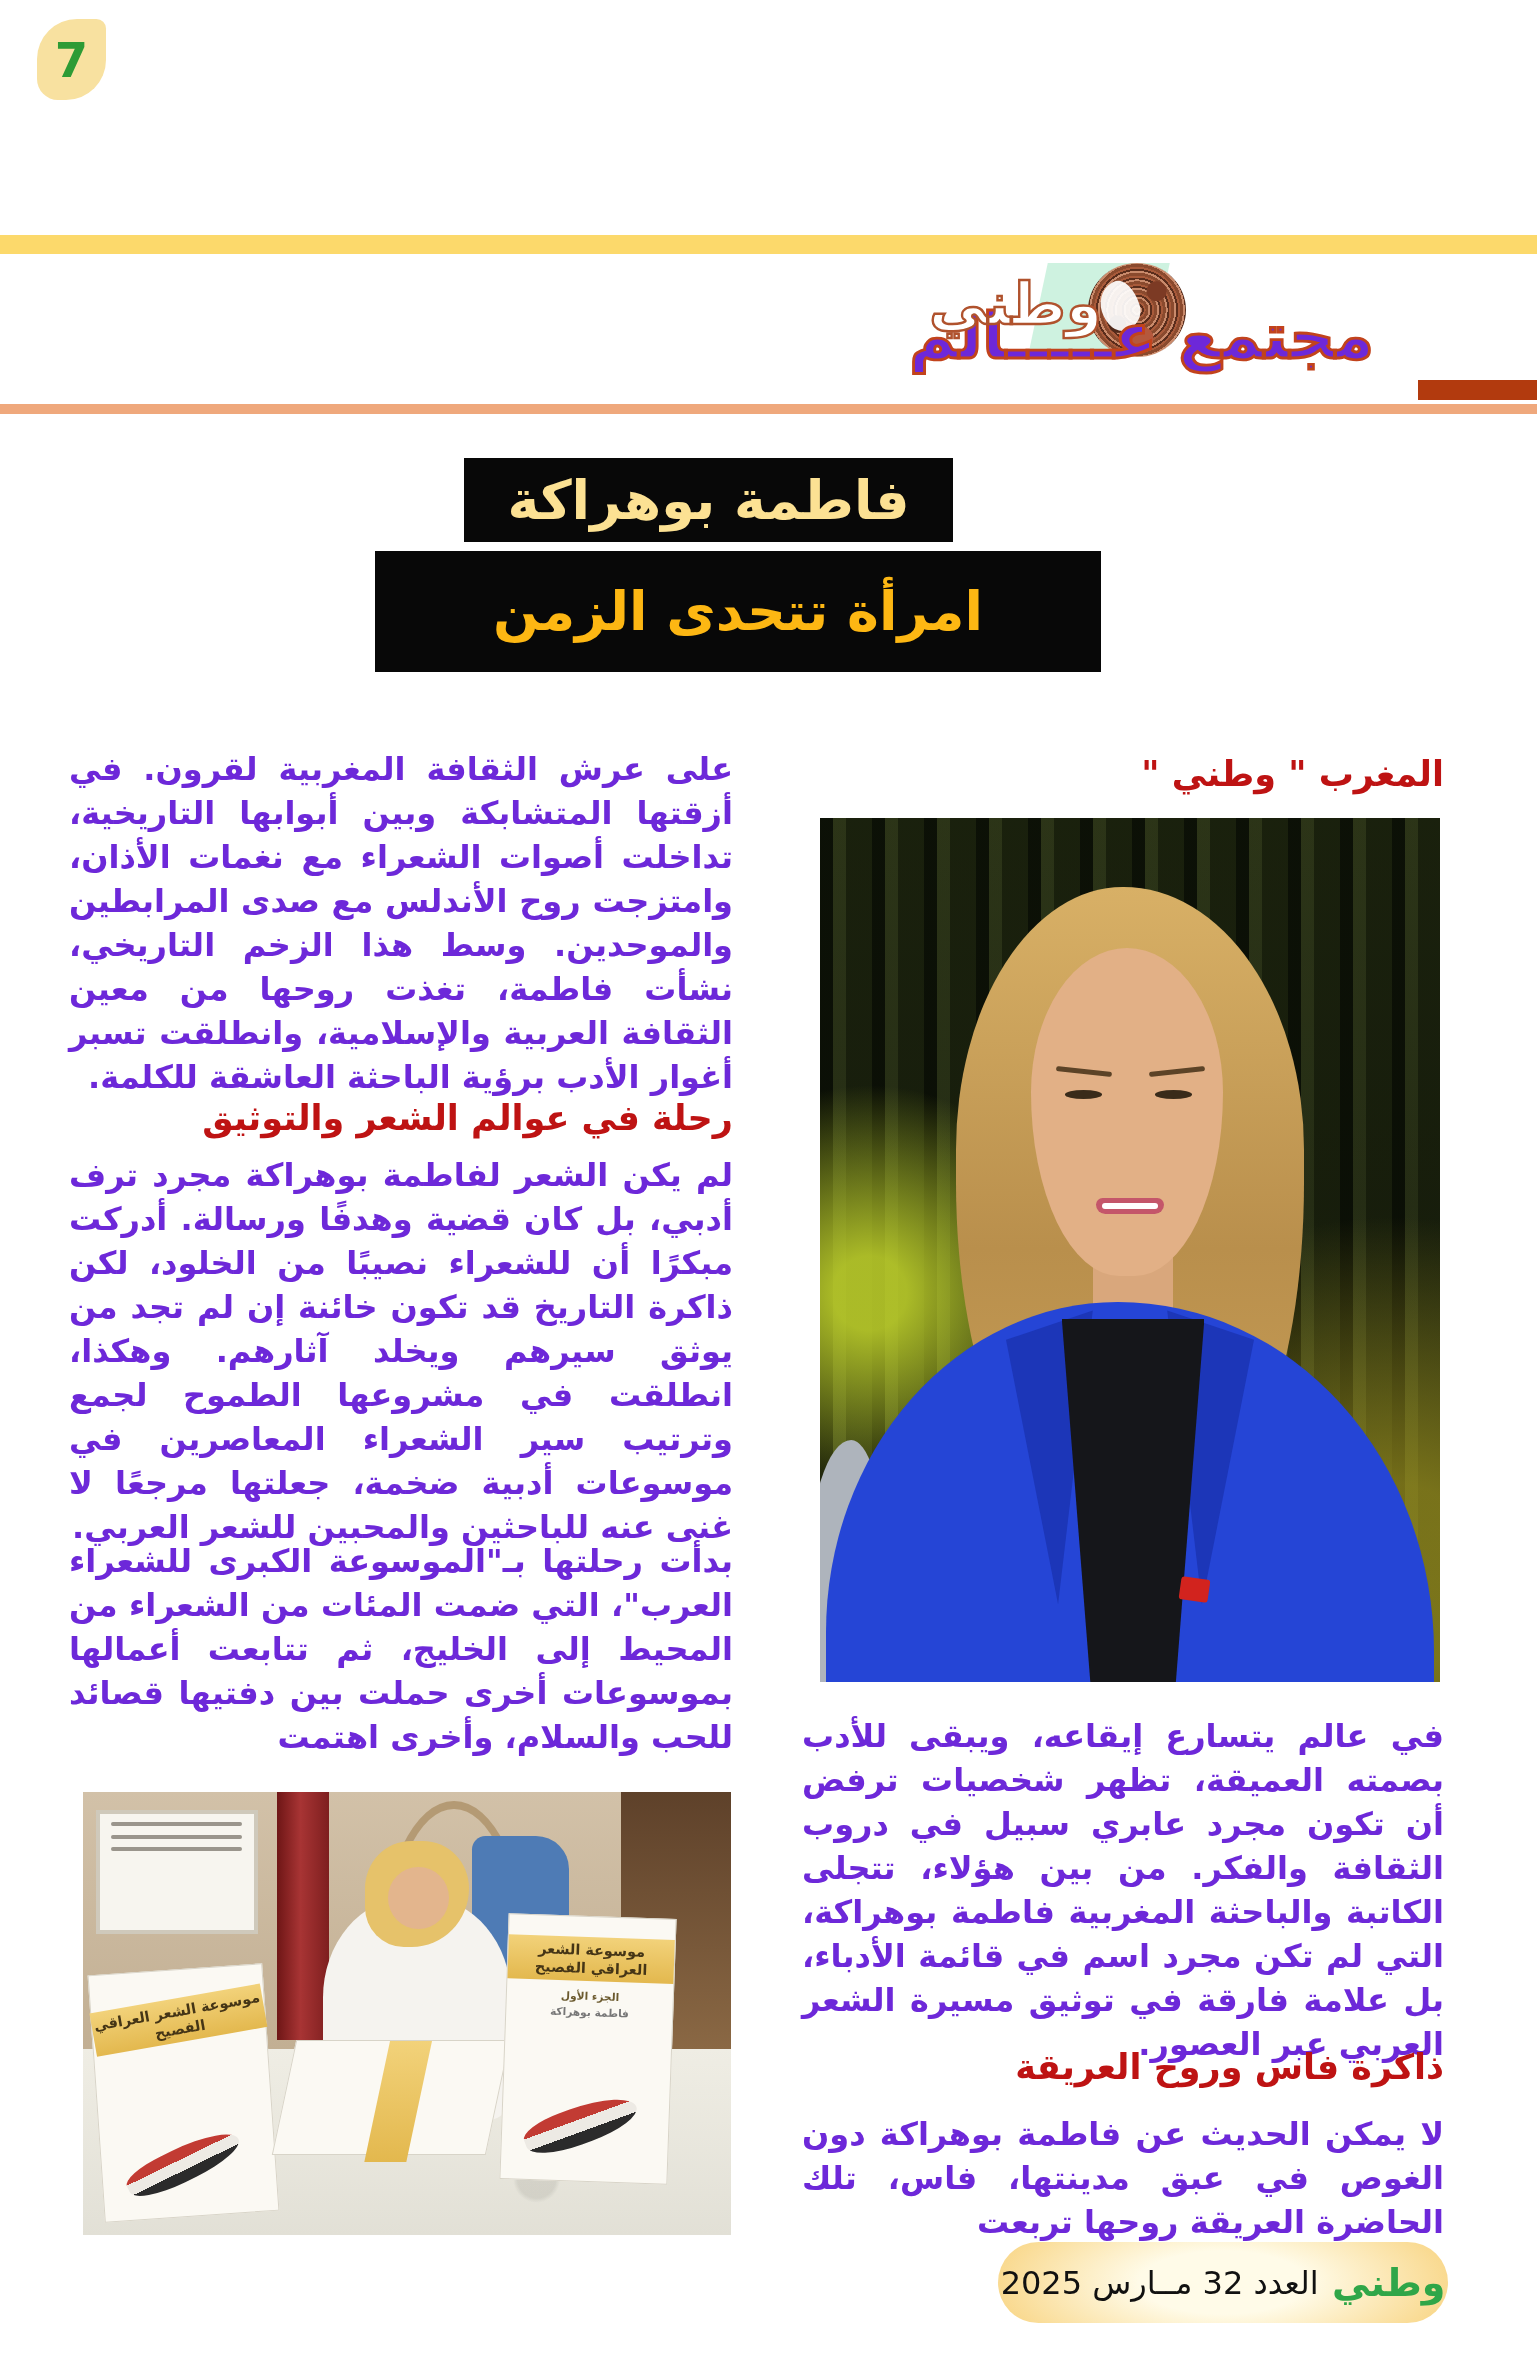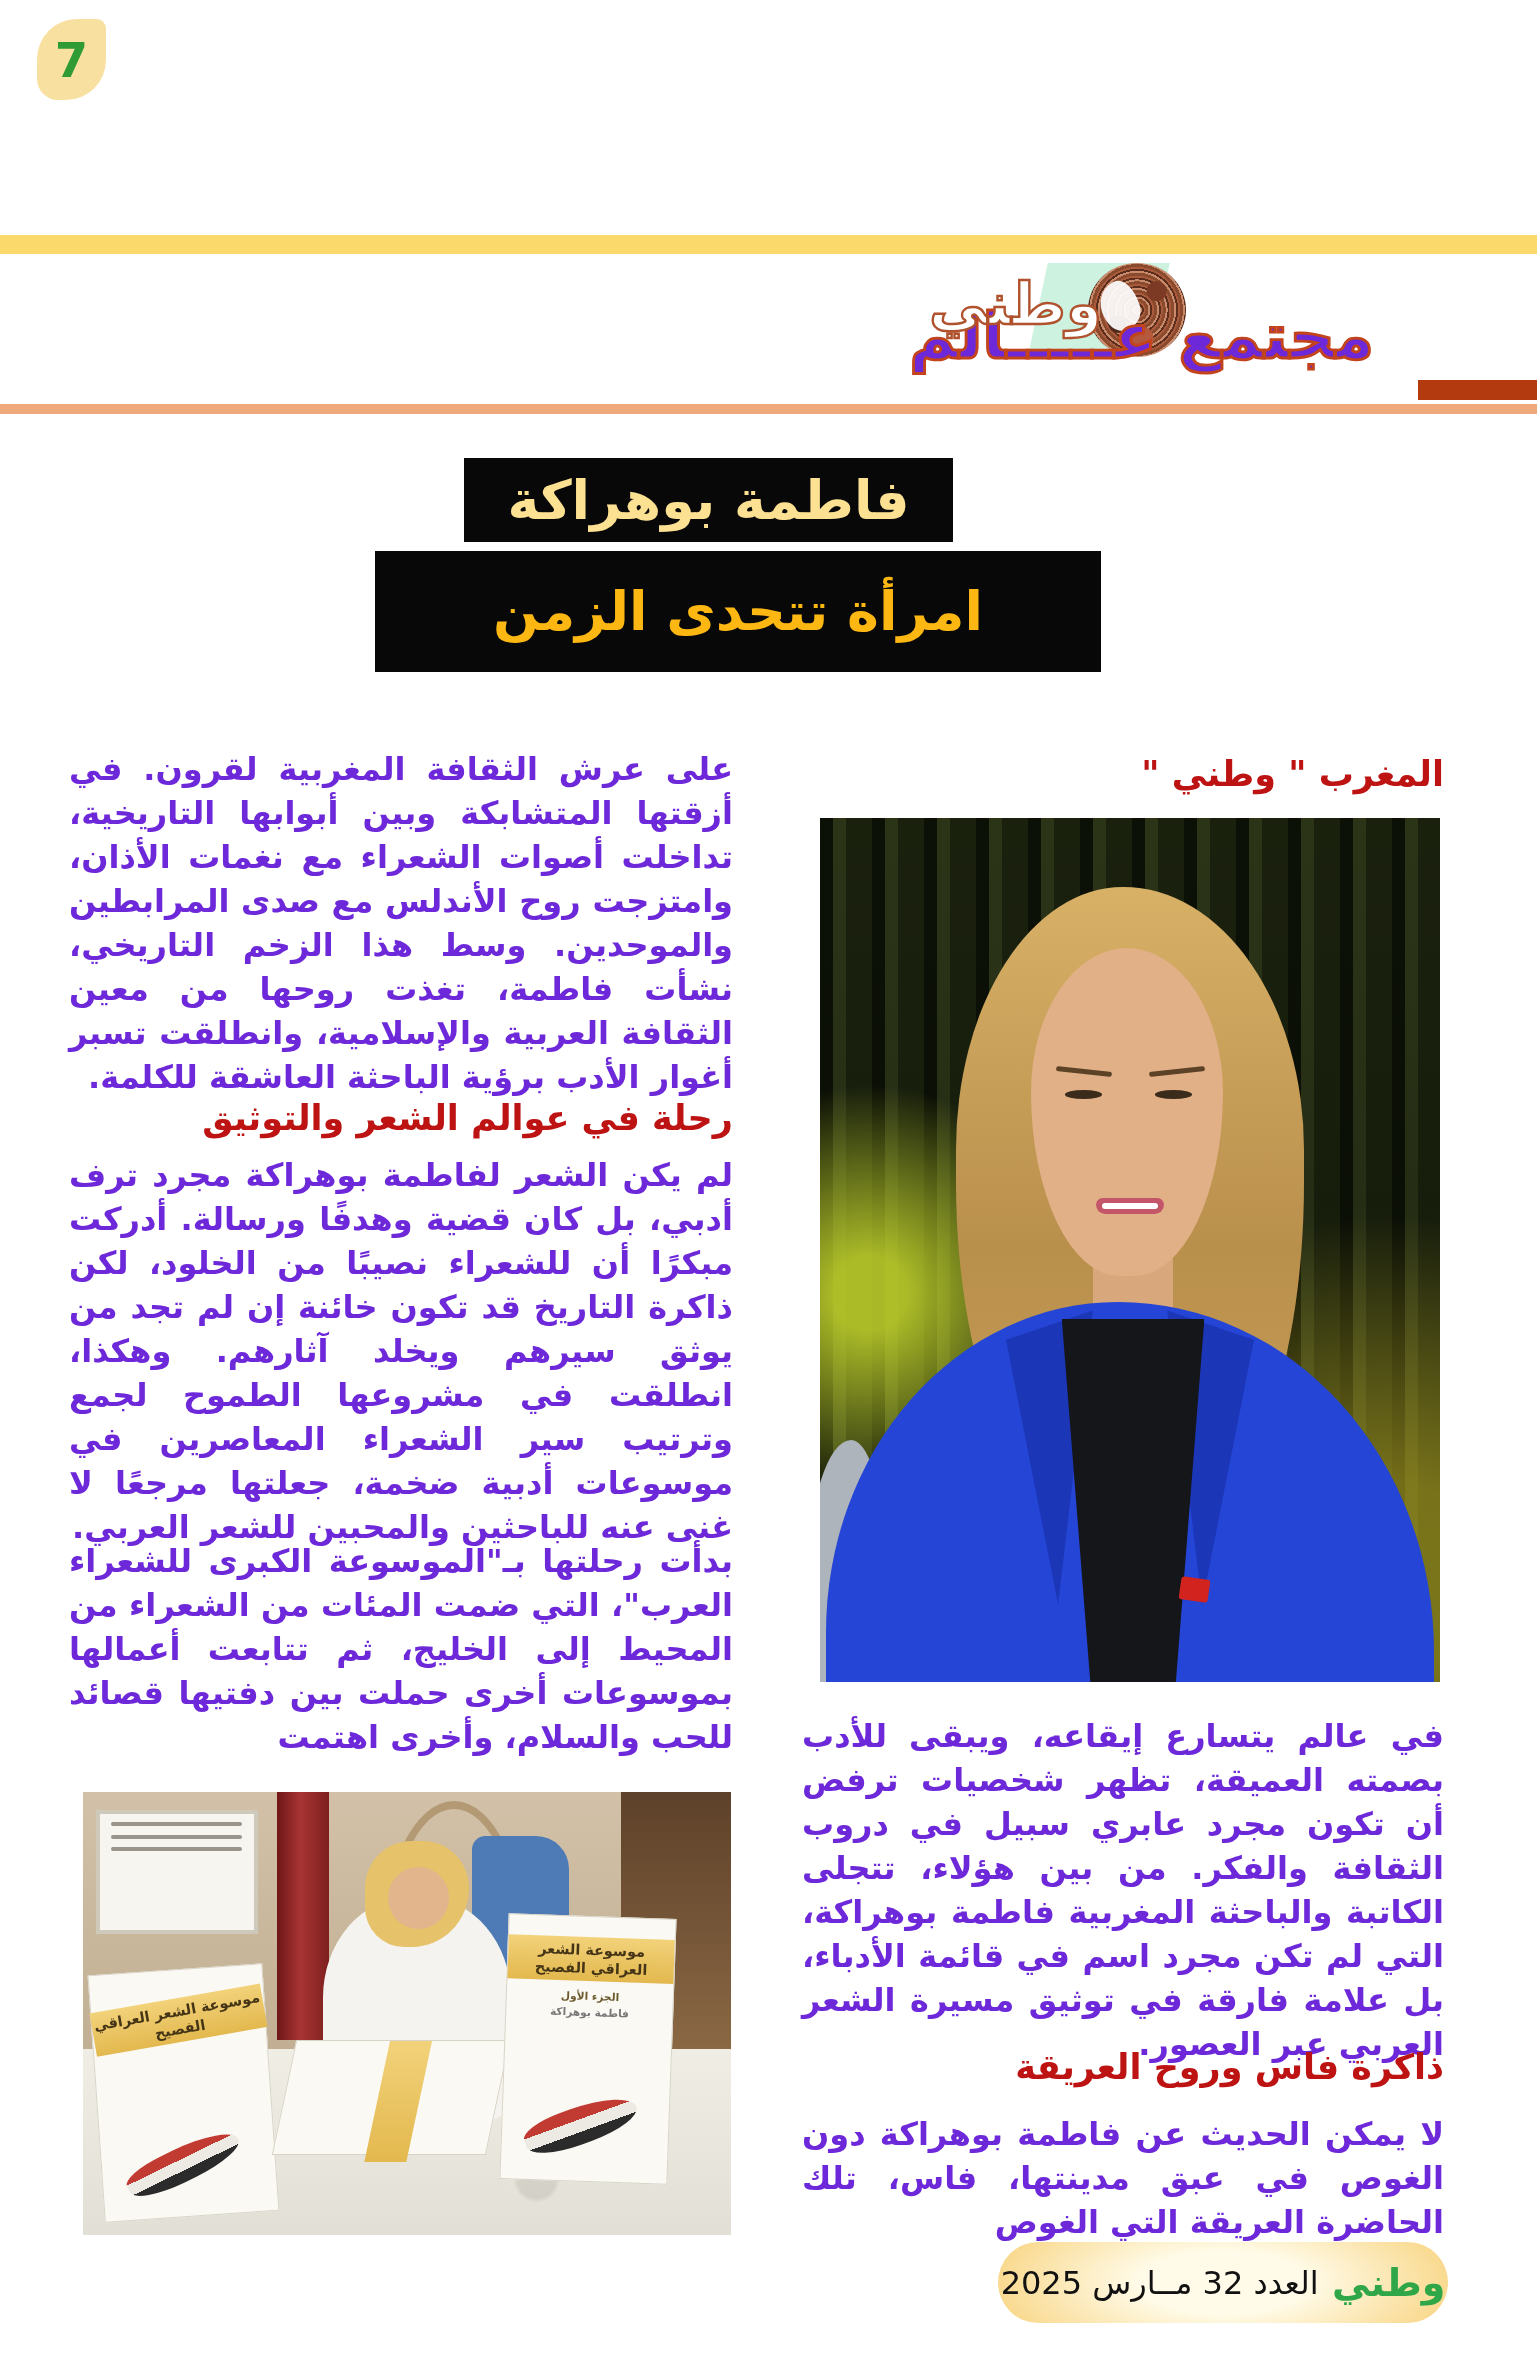--- a/index.html
+++ b/index.html
@@ -176,21 +176,21 @@
     <div class="p1-smile"></div>
     <div class="p1-blazer"></div>
     <div class="p1-lapel l"></div>
     <div class="p1-lapel r"></div>
     <div class="p1-blouse"></div>
     <div class="p1-pin"></div>
   </div>
 
   <div id="p-intro" class="para">في عالم يتسارع إيقاعه، ويبقى للأدب بصمته العميقة، تظهر شخصيات ترفض أن تكون مجرد عابري سبيل في دروب الثقافة والفكر. من بين هؤلاء، تتجلى الكاتبة والباحثة المغربية فاطمة بوهراكة، التي لم تكن مجرد اسم في قائمة الأدباء، بل علامة فارقة في توثيق مسيرة الشعر العربي عبر العصور.</div>
   <div id="h-fez" class="red-heading">ذاكرة فاس وروح العريقة</div>
-  <div id="p-fez" class="para">لا يمكن الحديث عن فاطمة بوهراكة دون الغوص في عبق مدينتها، فاس، تلك الحاضرة العريقة التي الغوص</div>
+  <div id="p-fez" class="para">لا يمكن الحديث عن فاطمة بوهراكة دون الغوص في عبق مدينتها، فاس، تلك الحاضرة العريقة روحها تربعت</div>
 
   <div id="p-legacy" class="para">على عرش الثقافة المغربية لقرون. في أزقتها المتشابكة وبين أبوابها التاريخية، تداخلت أصوات الشعراء مع نغمات الأذان، وامتزجت روح الأندلس مع صدى المرابطين والموحدين. وسط هذا الزخم التاريخي، نشأت فاطمة، تغذت روحها من معين الثقافة العربية والإسلامية، وانطلقت تسبر أغوار الأدب برؤية الباحثة العاشقة للكلمة.</div>
   <div id="h-journey" class="red-heading">رحلة في عوالم الشعر والتوثيق</div>
   <div id="p-journey" class="para">لم يكن الشعر لفاطمة بوهراكة مجرد ترف أدبي، بل كان قضية وهدفًا ورسالة. أدركت مبكرًا أن للشعراء نصيبًا من الخلود، لكن ذاكرة التاريخ قد تكون خائنة إن لم تجد من يوثق سيرهم ويخلد آثارهم. وهكذا، انطلقت في مشروعها الطموح لجمع وترتيب سير الشعراء المعاصرين في موسوعات أدبية ضخمة، جعلتها مرجعًا لا غنى عنه للباحثين والمحبين للشعر العربي.</div>
   <div id="p-ency" class="para">بدأت رحلتها بـ"الموسوعة الكبرى للشعراء العرب"، التي ضمت المئات من الشعراء من المحيط إلى الخليج، ثم تتابعت أعمالها بموسوعات أخرى حملت بين دفتيها قصائد للحب والسلام، وأخرى اهتمت</div>
 
   <div class="photo2">
     <div class="p2-wall"></div>
     <div class="p2-arch"></div>
     <div class="p2-frame">

